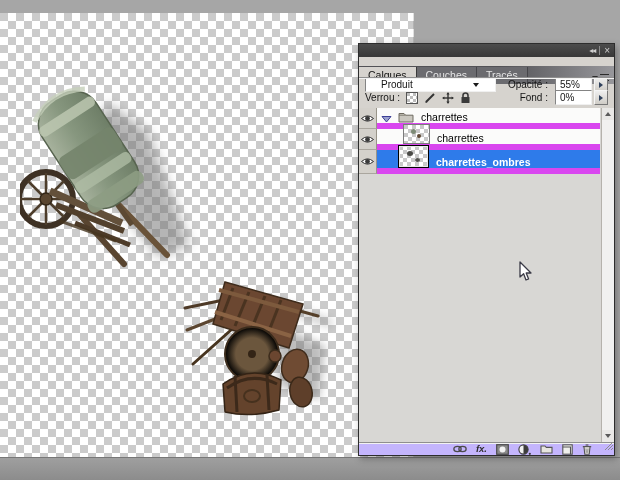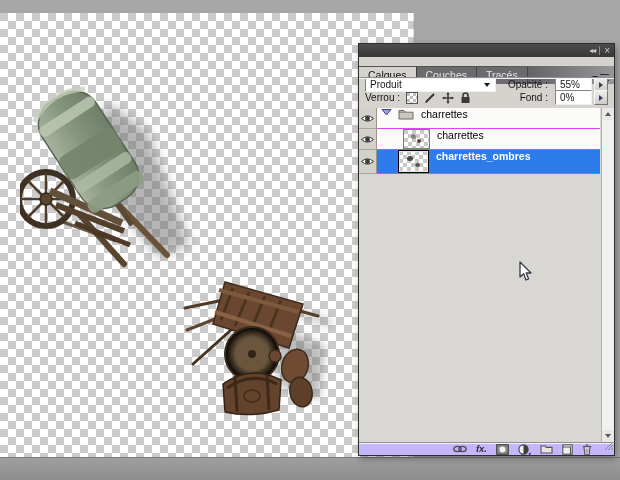--- a/index.html
+++ b/index.html
@@ -27,41 +27,41 @@
   .tab.active{background:#d6d3ce;color:#101010;border-right:1px solid #3a3a3a;}
   .tab.inactive{background:#6b6b6f;color:#e6e6e6;}
   .menu-btn{margin-left:auto;margin-bottom:3px;margin-right:5px;display:flex;align-items:center;gap:2px;}
   .menu-tri{width:0;height:0;border-left:3px solid transparent;border-right:3px solid transparent;border-top:4px solid #2b2b2b;}
   .menu-lines{width:9px;height:7px;background:repeating-linear-gradient(to bottom,#2b2b2b 0 1px,transparent 1px 3px);}
 
   .p-controls{position:absolute;left:0;top:31px;width:100%;height:33px;font-size:10px;color:#141414;}
   .ctl-row{position:absolute;left:6px;right:6px;height:15px;display:flex;align-items:center;}
   .row-a{top:2px;} .row-b{top:15px;}
   .inset{background:#fff;border:1px solid;border-color:#848484 #f0f0f0 #f0f0f0 #848484;box-sizing:border-box;}
-  .blend{width:131px;height:15px;display:flex;align-items:center;padding:0 4px;}
+  .blend{width:131px;height:15px;display:flex;align-items:center;padding:0 15px;}
   .blend .val{flex:1;font-size:10px;}
   .dd-arrow{width:0;height:0;border-left:3.5px solid transparent;border-right:3.5px solid transparent;border-top:4px solid #1a1a1a;margin-right:1px;}
   .num-field{width:37px;height:15px;line-height:13px;padding-left:4px;font-size:10px;}
   .spin{width:14px;height:15px;margin-left:2px;background:linear-gradient(#efefef,#cfccc6);
     border:1px solid;border-color:#f5f5f5 #777 #777 #f5f5f5;box-sizing:border-box;
     display:flex;align-items:center;justify-content:center;}
   .spin-tri{width:0;height:0;border-top:3px solid transparent;border-bottom:3px solid transparent;border-left:4px solid #30415c;}
   .lbl{margin:0 7px 0 auto;}
   .lbl-left{margin:0 6px 0 0;}
   .lock-ico{margin-right:6px;display:inline-flex;align-items:center;}
   .lock-checker{width:10px;height:10px;border:1px solid #555;
     background-image:conic-gradient(#fff 25%,#bdbdbd 25% 50%,#fff 50% 75%,#bdbdbd 75%);background-size:6px 6px;}
   .ctl-sep{position:absolute;left:0;top:33px;width:100%;height:0;border-top:1px solid #8f8f8f;border-bottom:1px solid #f2f2f2;}
 
   
   .p-list{position:absolute;left:0;top:64px;width:100%;height:334px;background:#d8d7d4;overflow:hidden;}
   .lrow{position:absolute;left:0;width:241px;display:flex;}
   .eye-cell{width:18px;background:#d4d1cb;border-right:1px solid #999589;border-bottom:1px solid #aaa69e;
     display:flex;align-items:center;justify-content:center;box-sizing:border-box;flex:none;}
-  .lrow-body{flex:1;background:#fbfbfa;border-bottom:1px solid #d946ef;display:flex;align-items:flex-start;box-sizing:border-box;}
+  .lrow-body{flex:1;background:#fbfbfa;border-bottom:6px solid #d946ef;display:flex;align-items:flex-end;box-sizing:border-box;}
   .lrow.sel .lrow-body{background:#2e7bea;}
   .lname{font-size:10.5px;color:#000;margin-left:7px;white-space:nowrap;}
   .lrow.sel .lname{color:#fff;font-weight:bold;}
   .tri-wrap{margin-left:4px;display:flex;}
   .folder-wrap{margin-left:6px;display:flex;}
   .thumb{position:relative;border:1px solid #7c7c7c;
     background-image:conic-gradient(#fff 25%,#c9c9c9 25% 50%,#fff 50% 75%,#c9c9c9 75%);background-size:8px 8px;flex:none;}
   .thumb.small{width:25px;height:18px;margin-left:26px;}
   .thumb.big{width:29px;height:21px;margin-left:21px;border:1px solid #000;box-shadow:0 0 0 1px #e8e8e8 inset;}
   .speck{position:absolute;border-radius:50%;}

